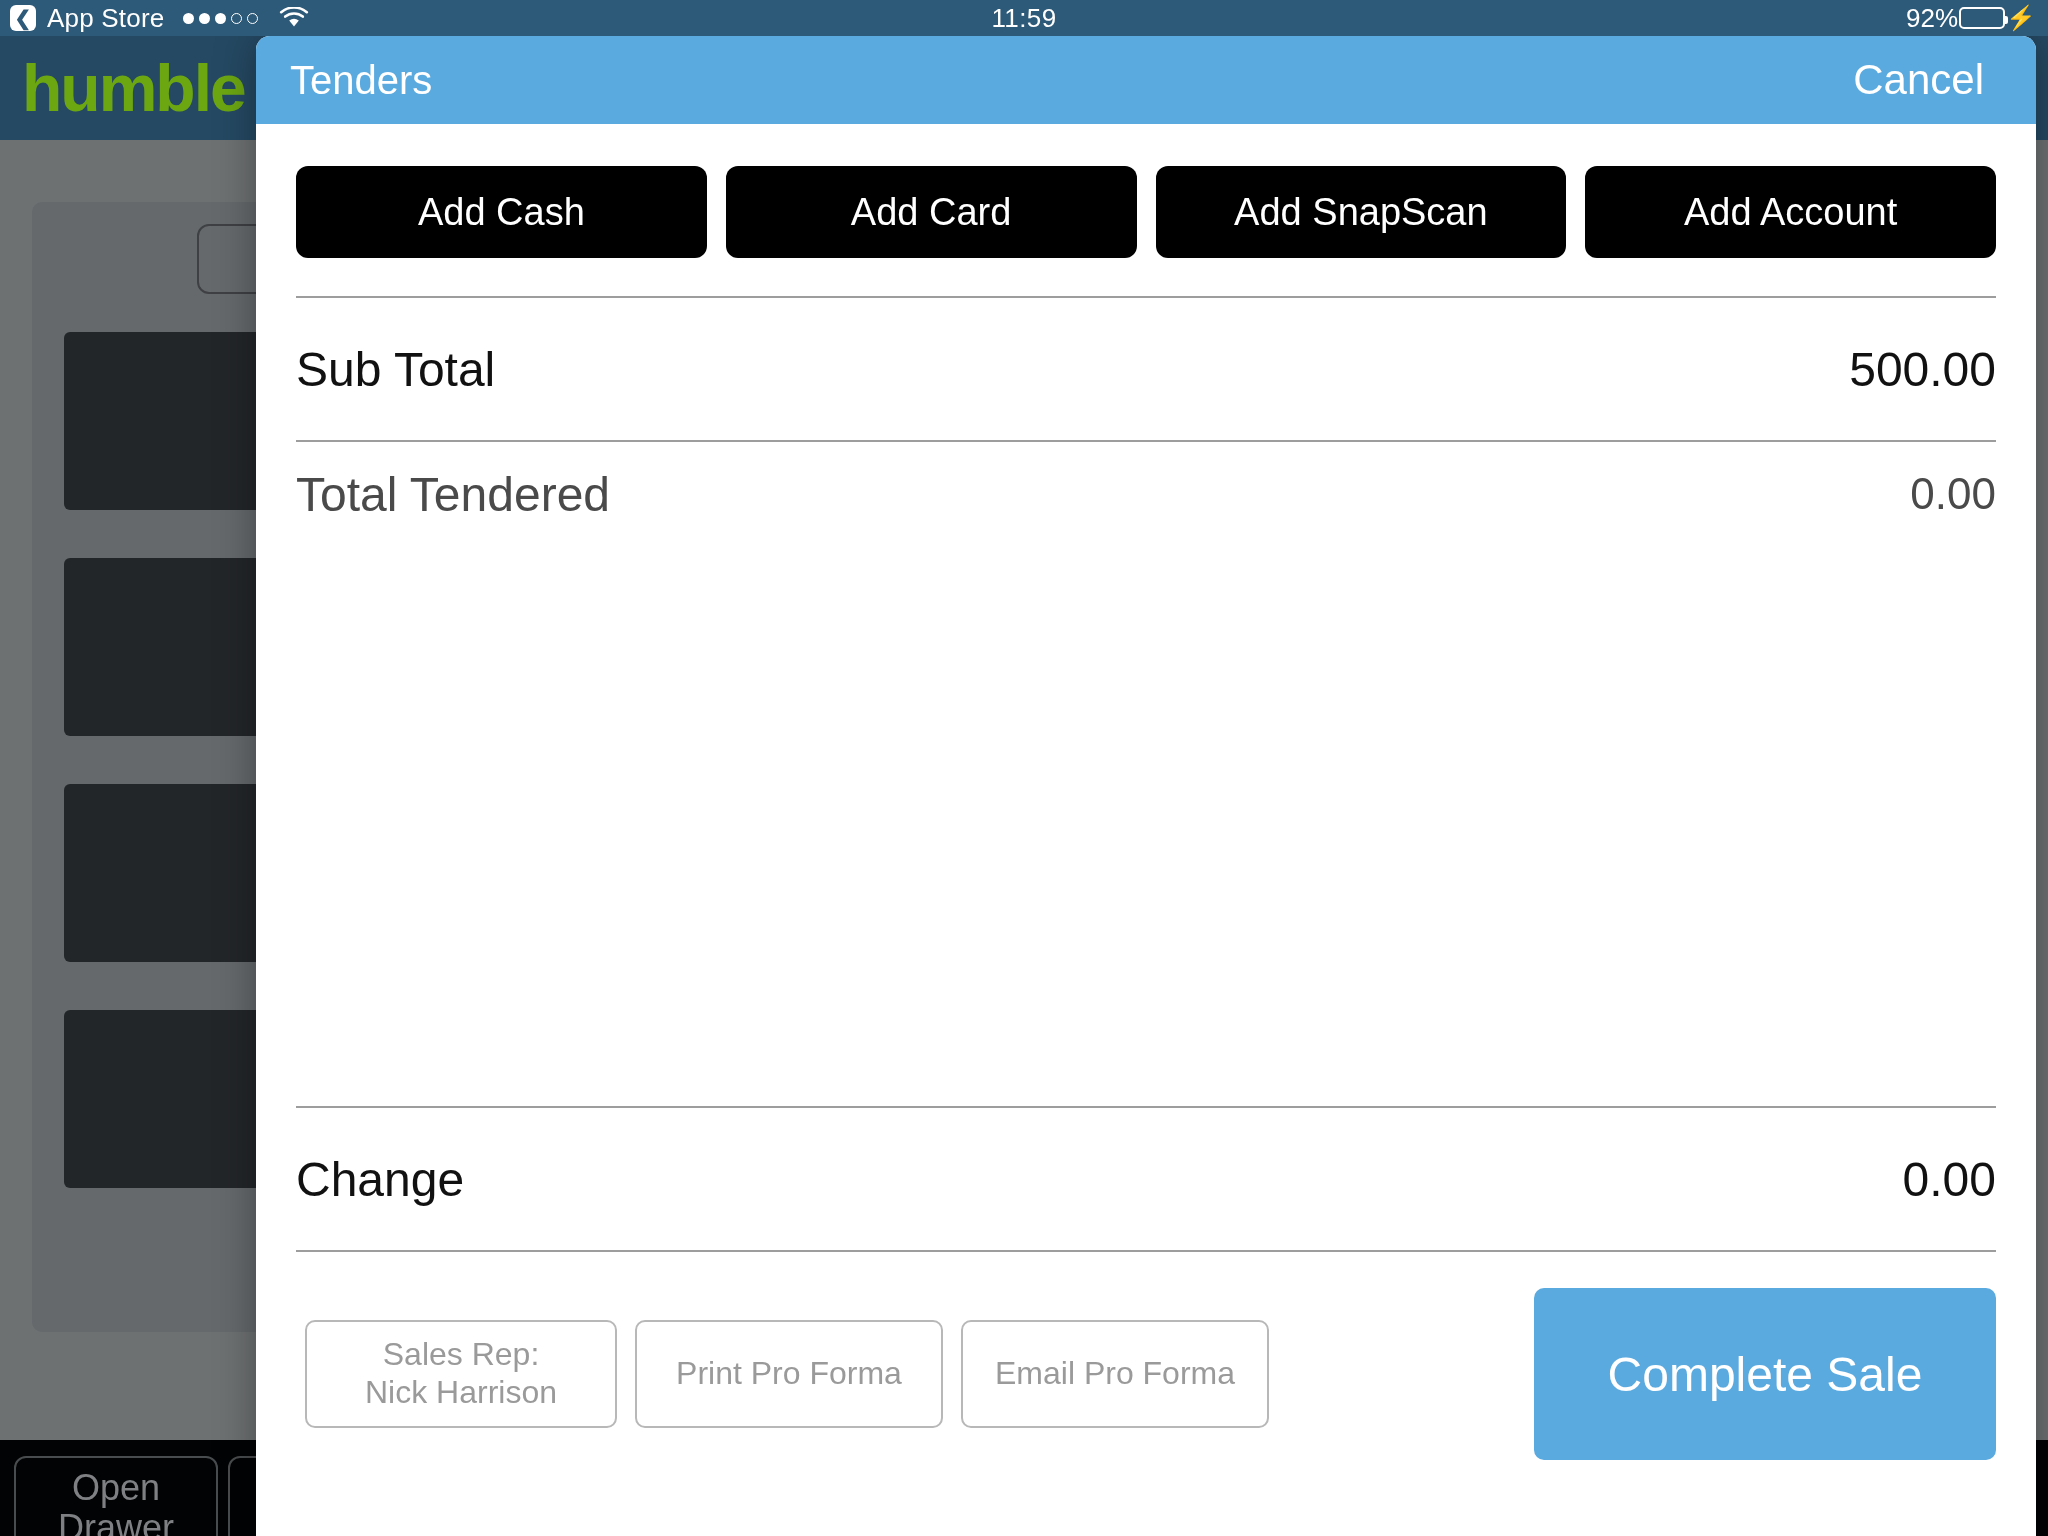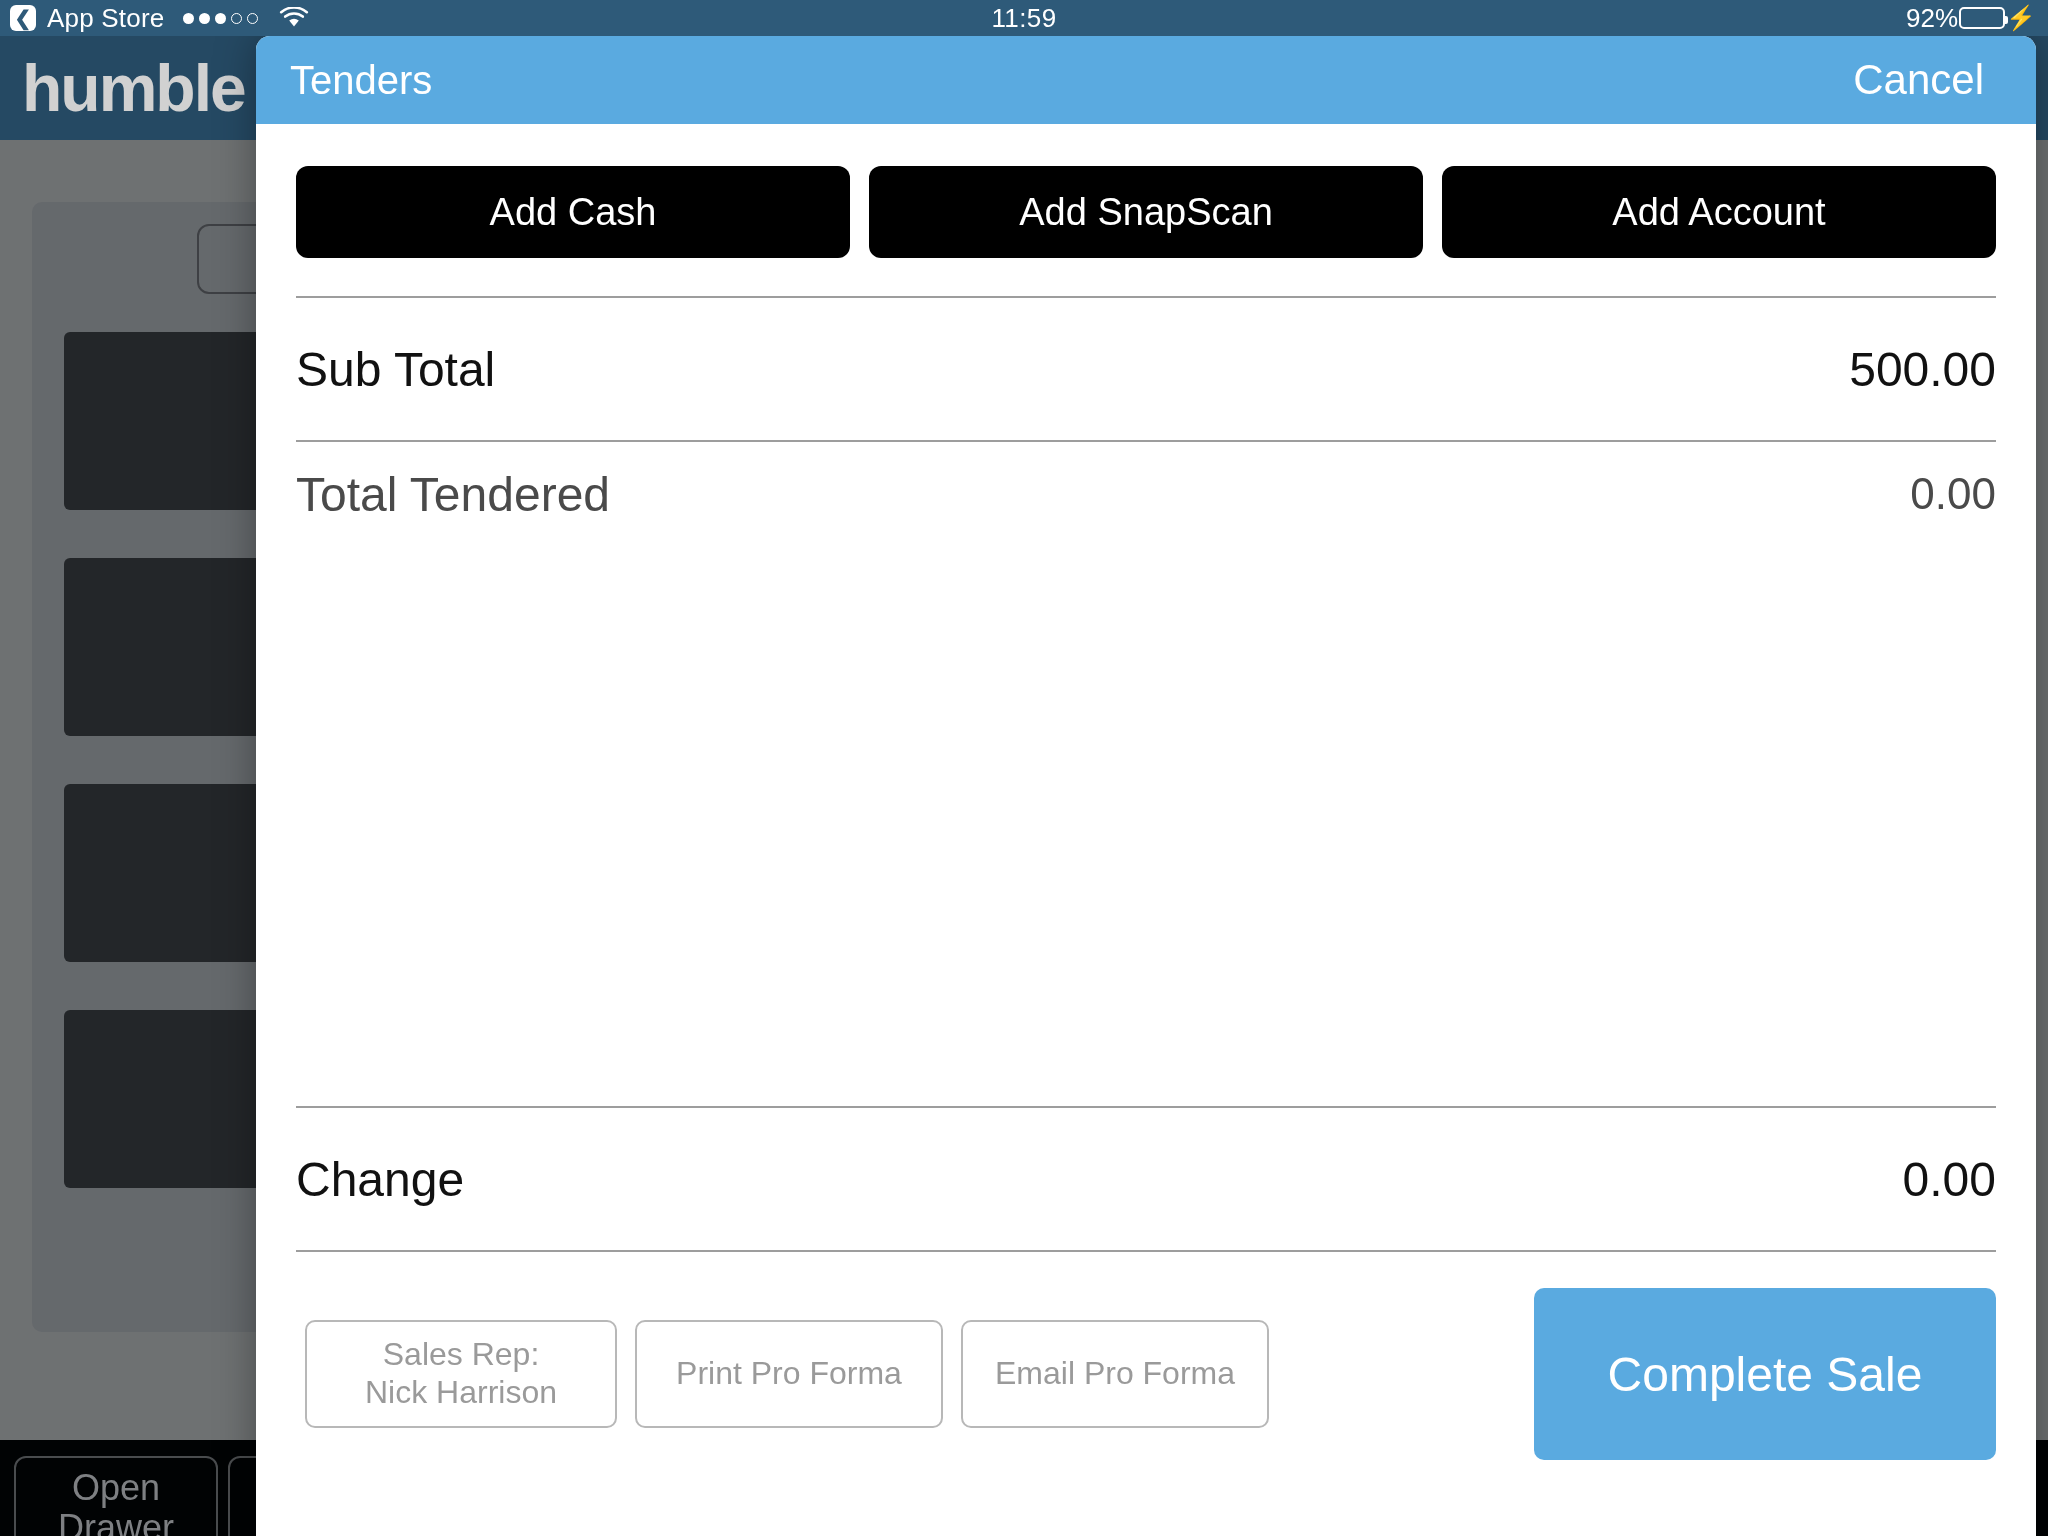--- a/index.html
+++ b/index.html
@@ -106,21 +106,21 @@
     width: 2048px;
     height: 104px;
     background: #2e5a79;
     display: flex;
     align-items: center;
     justify-content: space-between;
   }
   .brand {
     font-size: 66px;
     font-weight: bold;
-    color: #ffffff;
+    color: #84cc16;
     letter-spacing: -2px;
     padding-left: 22px;
     line-height: 1;
   }
   .user-block {
     display: flex;
     align-items: center;
     gap: 26px;
     padding-right: 28px;
   }
@@ -500,20 +500,21 @@
 
   <div class="modal">
 
     <div class="modal-header">
       <div class="modal-title">Tenders</div>
       <div class="modal-cancel">Cancel</div>
     </div>
 
     <div class="tender-row">
       <div class="tender-btn">Add Cash</div>
+      <div class="tender-btn">Add Card</div>
       <div class="tender-btn">Add SnapScan</div>
       <div class="tender-btn">Add Account</div>
     </div>
 
     <div class="amount-section">
       <div style="height:38px"></div>
       <div class="hr"></div>
       <div class="amount-row subtotal">
         <span class="amt-label-big">Sub Total</span>
         <span class="amt-value-big">500.00</span>

